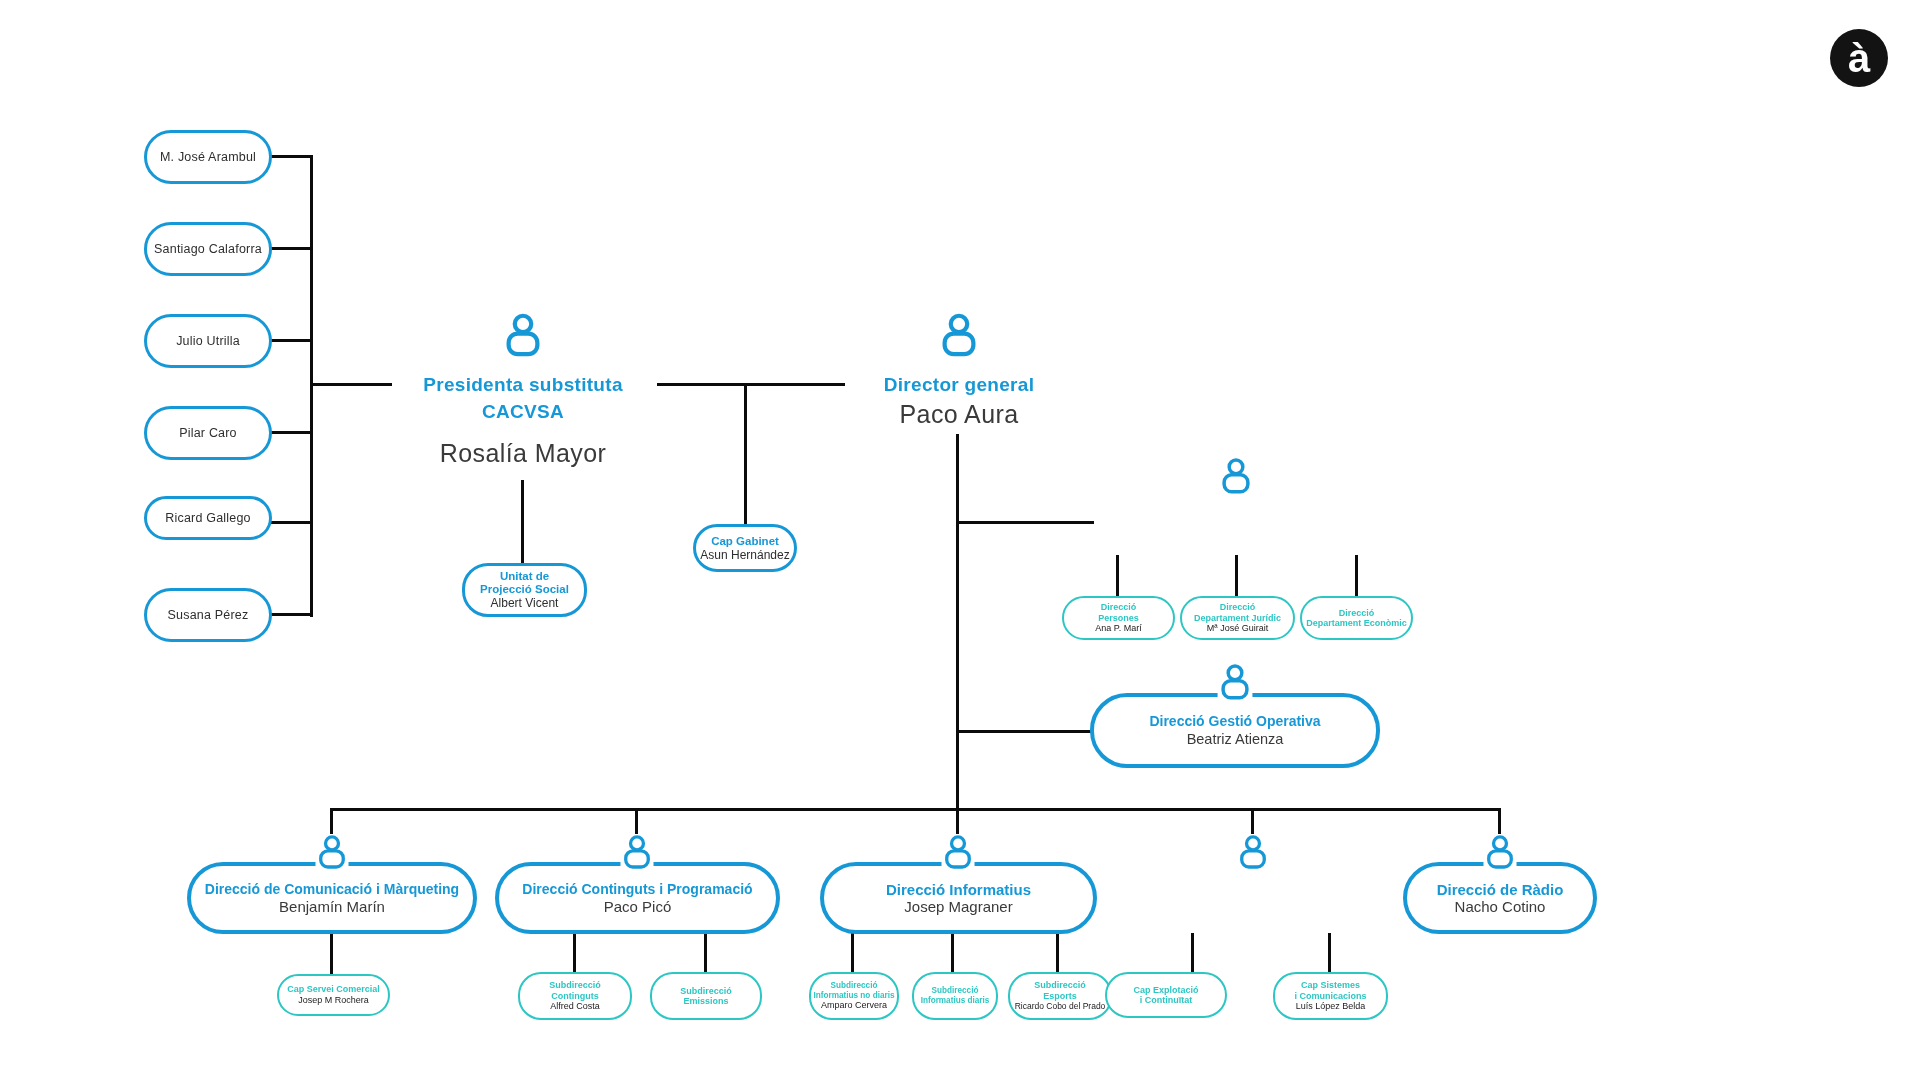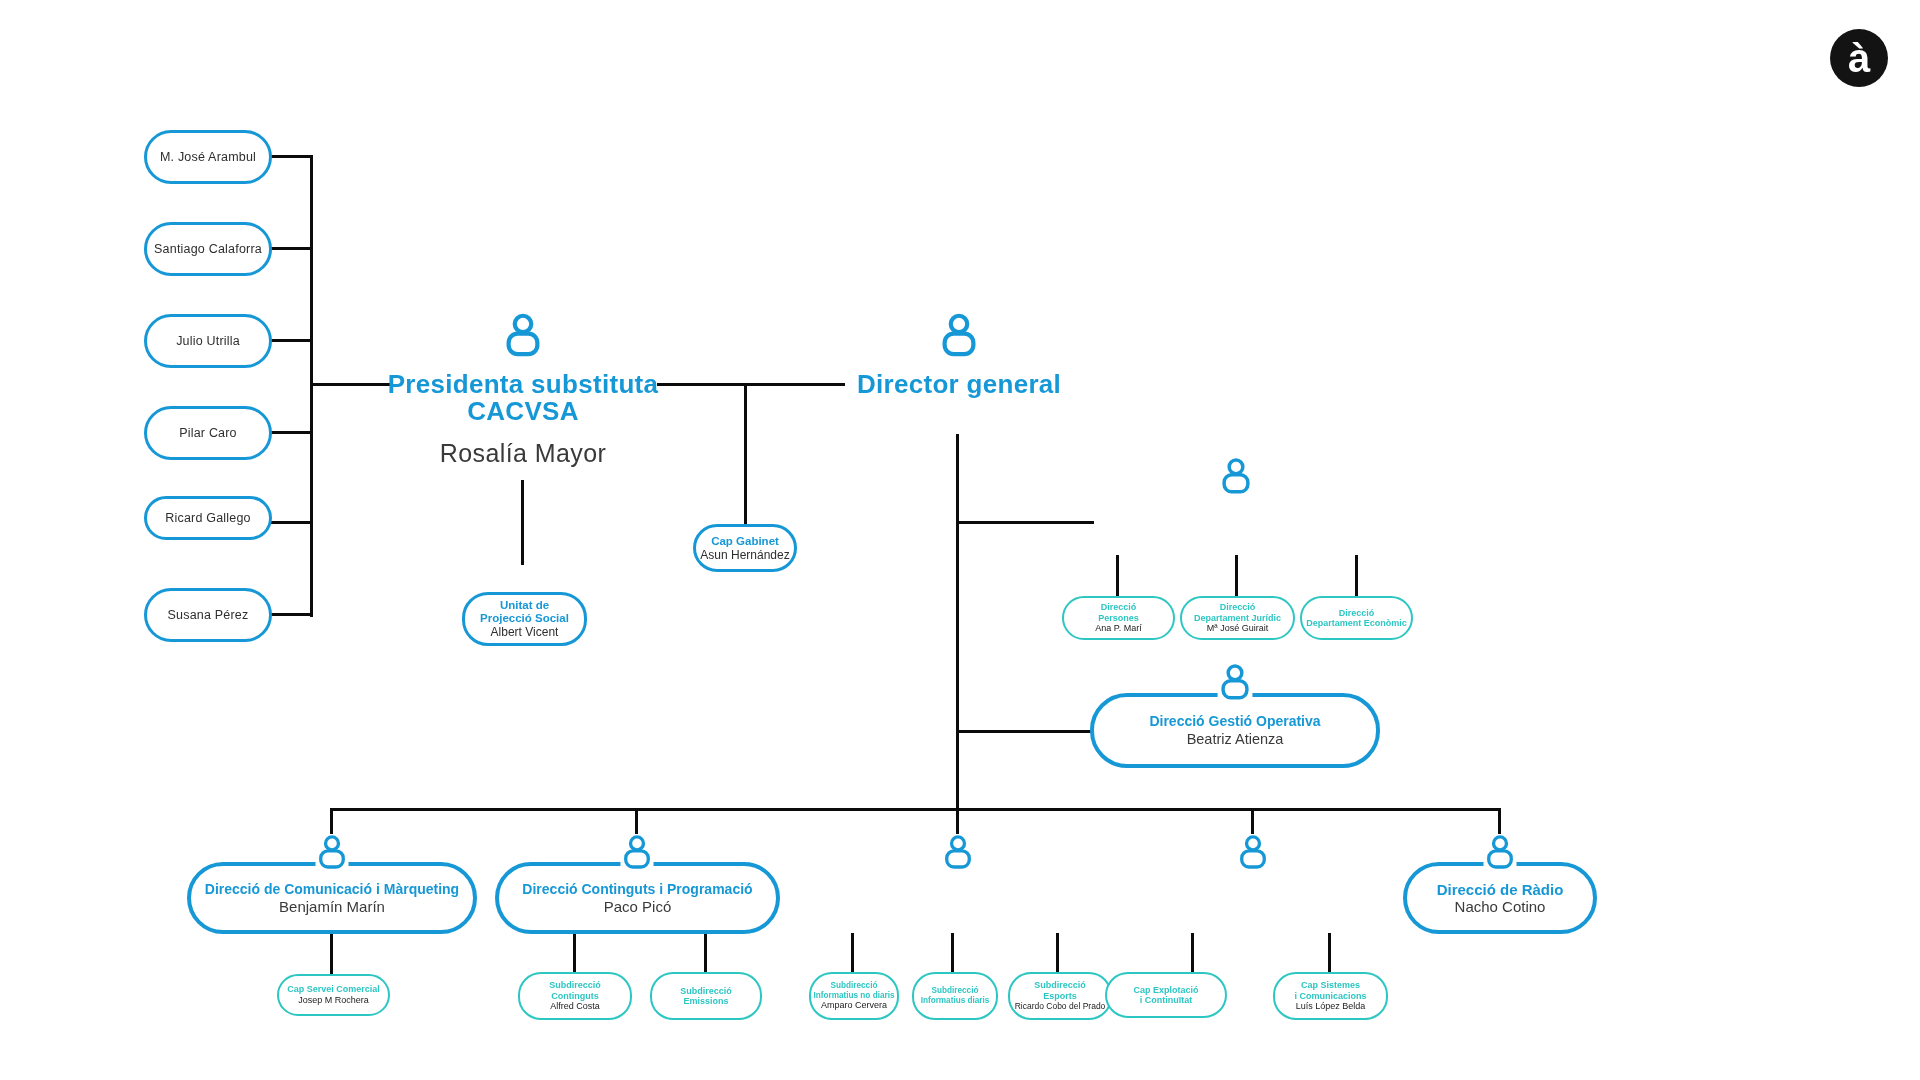--- a/index.html
+++ b/index.html
@@ -23,21 +23,21 @@
   .big .t{color:var(--blue);font-weight:bold;font-size:14px;line-height:17px;white-space:pre-line;}
   .big .n{color:var(--dark);font-size:15px;font-weight:300;line-height:18px;}
   .mid{border:3px solid var(--blue);border-radius:26px;text-align:center;}
   .mid .t{color:var(--blue);font-weight:bold;font-size:11.5px;line-height:13px;white-space:pre-line;}
   .mid .n{color:#2e2e2e;font-size:12px;line-height:14px;}
   .small{border:2px solid var(--teal);border-radius:23px;}
   .small .t{color:var(--teal);font-weight:bold;font-size:9px;line-height:10.5px;white-space:pre-line;}
   .small .n{color:#222;font-size:9px;line-height:11px;}
   
   .headblock{position:absolute;text-align:center;}
-  .headblock .t{color:var(--blue);font-weight:bold;font-size:26px;line-height:27px;white-space:pre-line;letter-spacing:.3px;}
+  .headblock .t{color:var(--blue);font-weight:bold;font-size:19px;line-height:27px;white-space:pre-line;letter-spacing:.3px;}
   .headblock .n{color:var(--dark);font-size:25px;font-weight:300;letter-spacing:.4px;}
   .person{position:absolute;}
   .logo{position:absolute;left:1830px;top:29px;width:58px;height:58px;border-radius:50%;
         background:#131313;color:#fff;display:flex;align-items:center;justify-content:center;
         font-size:40px;font-weight:bold;}
 </style>
 </head>
 <body>
 
 <div class="canvas">
@@ -104,27 +104,28 @@
   </div>
 
   <div class="headblock" style="left:343px;top:371px;width:360px">
     <div class="t">Presidenta substituta
 CACVSA</div>
     <div class="n" style="margin-top:14px">Rosalía Mayor</div>
   </div>
 
   <div class="headblock" style="left:779px;top:371px;width:360px">
     <div class="t">Director general</div>
+    <div class="n" style="margin-top:2px">Paco Aura</div>
   </div>
 
   <div class="box mid" style="left:693px;top:524px;width:104px;height:48px">
     <div class="t">Cap Gabinet</div>
     <div class="n">Asun Hernández</div>
   </div>
-  <div class="box mid" style="left:462px;top:592px;width:125px;height:54px">
+  <div class="box mid" style="left:462px;top:563px;width:125px;height:54px">
     <div class="t">Unitat de
 Projecció Social</div>
     <div class="n">Albert Vicent</div>
   </div>
 
   <div class="box small" style="left:1062px;top:596px;width:113px;height:44px">
     <div class="t">Direcció
 Persones</div>
     <div class="n">Ana P. Marí</div>
   </div>
@@ -145,20 +146,24 @@
   </div>
 
   <div class="box big" style="left:187px;top:862px;width:290px;height:72px">
     <div class="t">Direcció de Comunicació i Màrqueting</div>
     <div class="n">Benjamín Marín</div>
   </div>
   <div class="box big" style="left:495px;top:862px;width:285px;height:72px">
     <div class="t">Direcció Continguts i Programació</div>
     <div class="n">Paco Picó</div>
   </div>
+  <div class="box big" style="left:820px;top:862px;width:277px;height:72px">
+    <div class="t" style="font-size:15px">Direcció Informatius</div>
+    <div class="n">Josep Magraner</div>
+  </div>
   <div class="box big" style="left:1403px;top:862px;width:194px;height:72px">
     <div class="t" style="font-size:15px">Direcció de Ràdio</div>
     <div class="n">Nacho Cotino</div>
   </div>
 
   <div class="box small" style="left:277px;top:974px;width:113px;height:42px">
     <div class="t">Cap Servei Comercial</div>
     <div class="n">Josep M Rochera</div>
   </div>
   <div class="box small" style="left:518px;top:972px;width:114px;height:48px">

